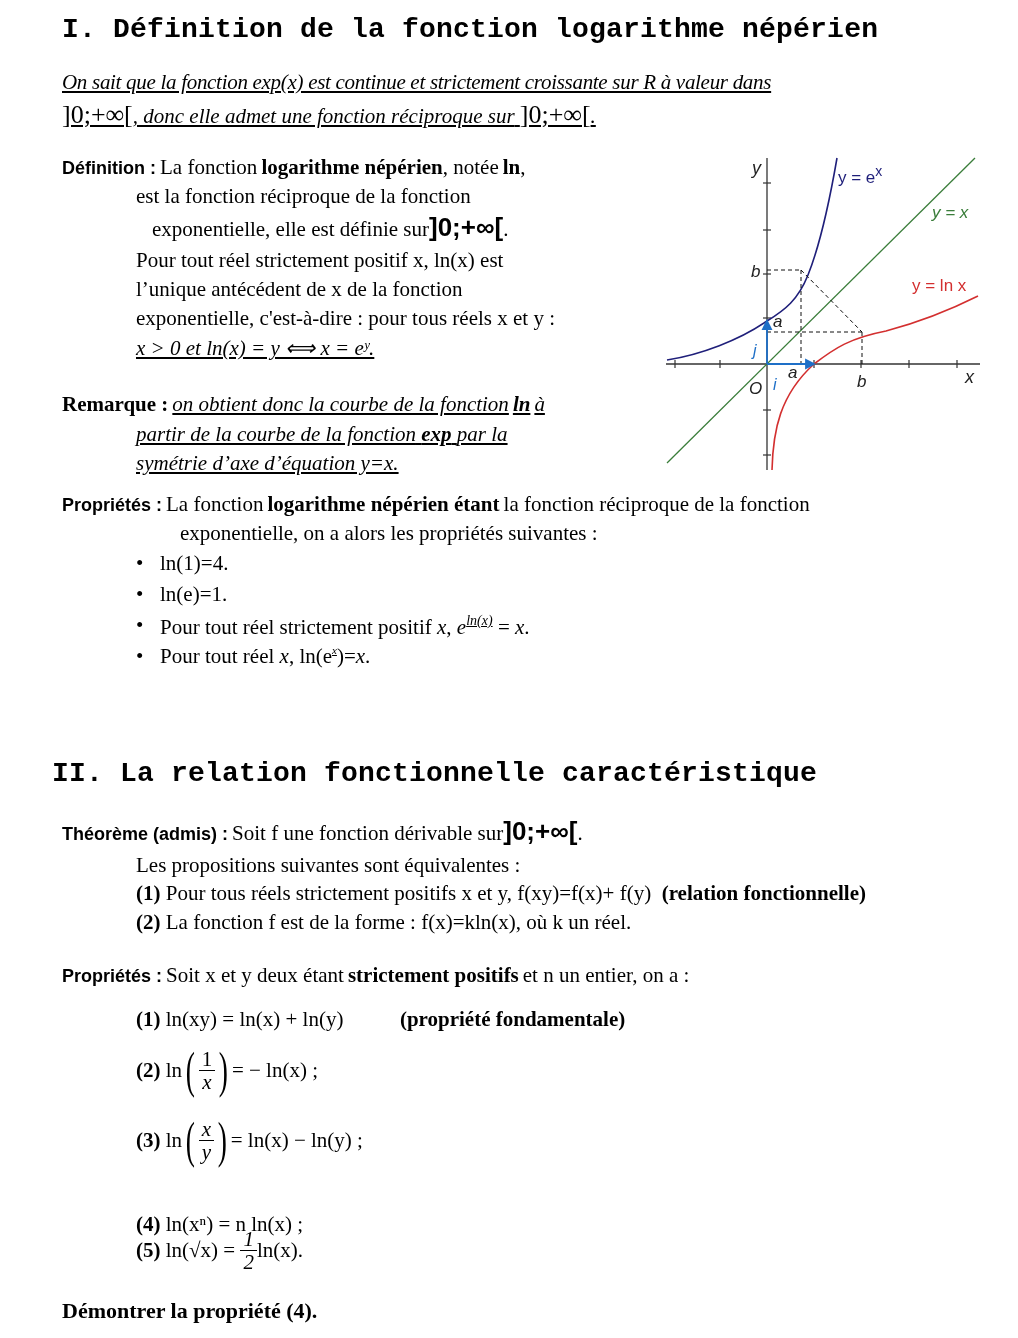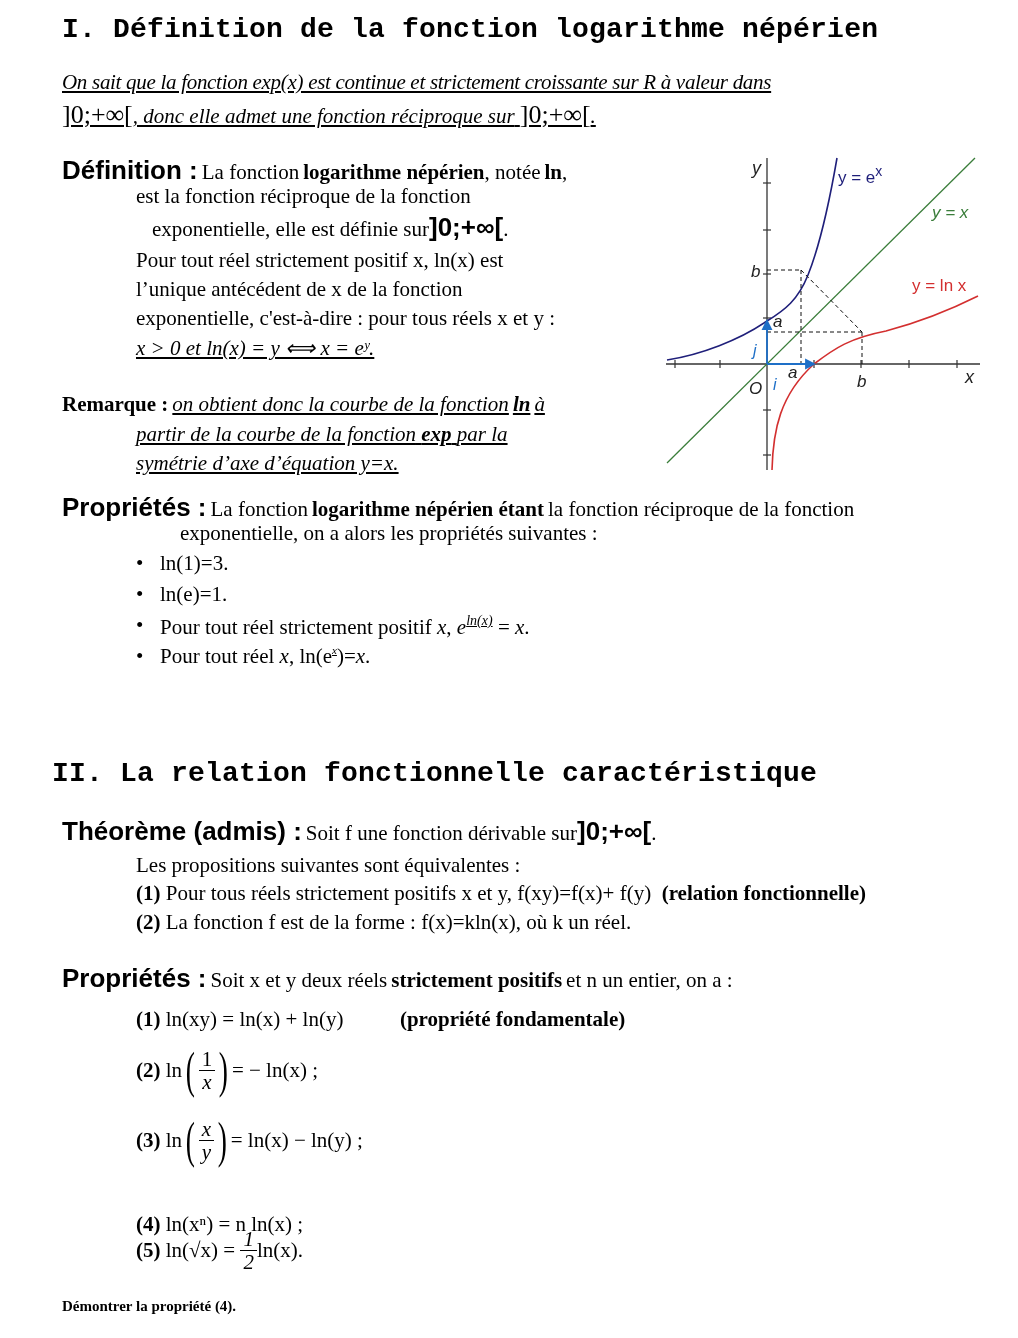--- a/index.html
+++ b/index.html
@@ -1,20 +1,20 @@
 <!DOCTYPE html>
 <html><head>
 <meta charset="utf-8">
 <style>
   html, body { margin:0; padding:0; background:#ffffff; }
   body { width:1018px; height:1338px; position:relative; overflow:hidden; color:#000;
          font-family:"Liberation Serif", serif; }
   .abs { position:absolute; white-space:nowrap; }
   .h1 { font-family:Liberation Mono, monospace; font-weight:bold; font-size:28px; letter-spacing:0.2px; }
-  .sans-b { font-family:"Liberation Sans", sans-serif; font-weight:bold; font-size:26px; }
+  .sans-b { font-family:"Liberation Sans", sans-serif; font-weight:bold; font-size:18px; }
   .serif { font-family:"Liberation Serif", serif; font-size:21px; }
   .it { font-style:italic;text-decoration:underline; }
   .b { font-weight:bold; }
   .bullet::before { content:"•"; position:absolute; left:-24px; }
   .big-br { font-family:"Liberation Sans", sans-serif; font-weight:bold; font-size:26px; }
   .math { font-family:"Liberation Serif", serif; font-style:italic; }
   .frac { display:inline-block; vertical-align:middle; text-align:center; position:relative; }
   .frac .num { display:block; border-bottom:1px solid #000; padding:0 3px; line-height:22px; }
   .frac .den { display:block; line-height:22px; }
   .paren { display:inline-block; vertical-align:middle; font-size:50px; font-weight:100; line-height:50px; transform:scaleX(0.55); }
@@ -115,21 +115,21 @@
   <text x="252" y="141" font-size="17" fill="#d32f2f">y = ln x</text>
 </svg>
 
 <div class="abs" style="left:62px; top:492px;">
   <span class="sans-b">Propriétés :</span>
   <span class="serif">La fonction</span>
   <span class="serif b">logarithme népérien étant</span>
   <span class="serif">la fonction réciproque de la fonction</span>
 </div>
 <div class="abs serif" style="left:136px; top:521px;margin-left:44px;">exponentielle, on a alors les propriétés suivantes :</div>
-<div class="abs serif bullet" style="left:160px; top:551px;">ln(1)=3.</div>
+<div class="abs serif bullet" style="left:160px; top:551px;">ln(1)=4.</div>
 <div class="abs serif bullet" style="left:160px; top:582px;">ln(e)=1.</div>
 <div class="abs serif bullet" style="left:160px; top:613px;">Pour tout réel strictement positif <i>x</i>, <i>e</i><span class="sup it">ln(x)</span> = <i>x</i>.</div>
 <div class="abs serif bullet" style="left:160px; top:644px;">Pour tout réel <i>x</i>, ln(e<span class="sup it" style="font-size:11px;">x</span>)=<i>x</i>.</div>
 
 <div class="abs h1" style="left:52px; top:758px;">II.  La relation fonctionnelle caractéristique</div>
 
 <div class="abs" style="left:62px; top:816px;">
   <span class="sans-b">Théorème (admis) :</span>
   <span class="serif">Soit f une fonction dérivable sur</span><span class="big-br">]0;+∞[</span><span class="serif">.</span>
 </div>
@@ -139,21 +139,21 @@
   <span>Pour tous réels strictement positifs x et y, f(xy)=f(x)+ f(y)</span>
   &nbsp;<span class="b">(relation fonctionnelle)</span>
 </div>
 <div class="abs serif" style="left:136px; top:910px;">
   <span class="b">(2)</span>
   <span>La fonction f est de la forme : f(x)=kln(x), où k un réel.</span>
 </div>
 
 <div class="abs" style="left:62px; top:963px;">
   <span class="sans-b">Propriétés :</span>
-  <span class="serif">Soit x et y deux réels</span>
+  <span class="serif">Soit x et y deux étant</span>
   <span class="serif b">strictement positifs</span>
   <span class="serif">et n un entier, on a :</span>
 </div>
 
 <div class="abs serif" style="left:136px; top:1007px;">
   <span class="b">(1)</span>
   <span>ln(xy) = ln(x) + ln(y)</span>
   <span style="display:inline-block; width:46px;"></span>
   <span class="b">(propriété fondamentale)</span>
 </div>
@@ -190,13 +190,13 @@
 <div class="abs serif" style="left:136px; top:1220px; height:60px; display:flex; align-items:center;">
   <span class="b">(5)</span>&nbsp;
   <span>ln(√x) =</span>&nbsp;
   <span class="frac math">
       <span class="num">1</span>
       <span class="den">2</span>
     </span>
   <span>ln(x).</span>
 </div>
 
-<div class="abs serif b" style="left:62px; top:1298px; font-size:15px;">Démontrer la propriété (4).</div>
+<div class="abs serif b" style="left:62px; top:1298px; font-size:22px;">Démontrer la propriété (4).</div>
 
 </body></html>

